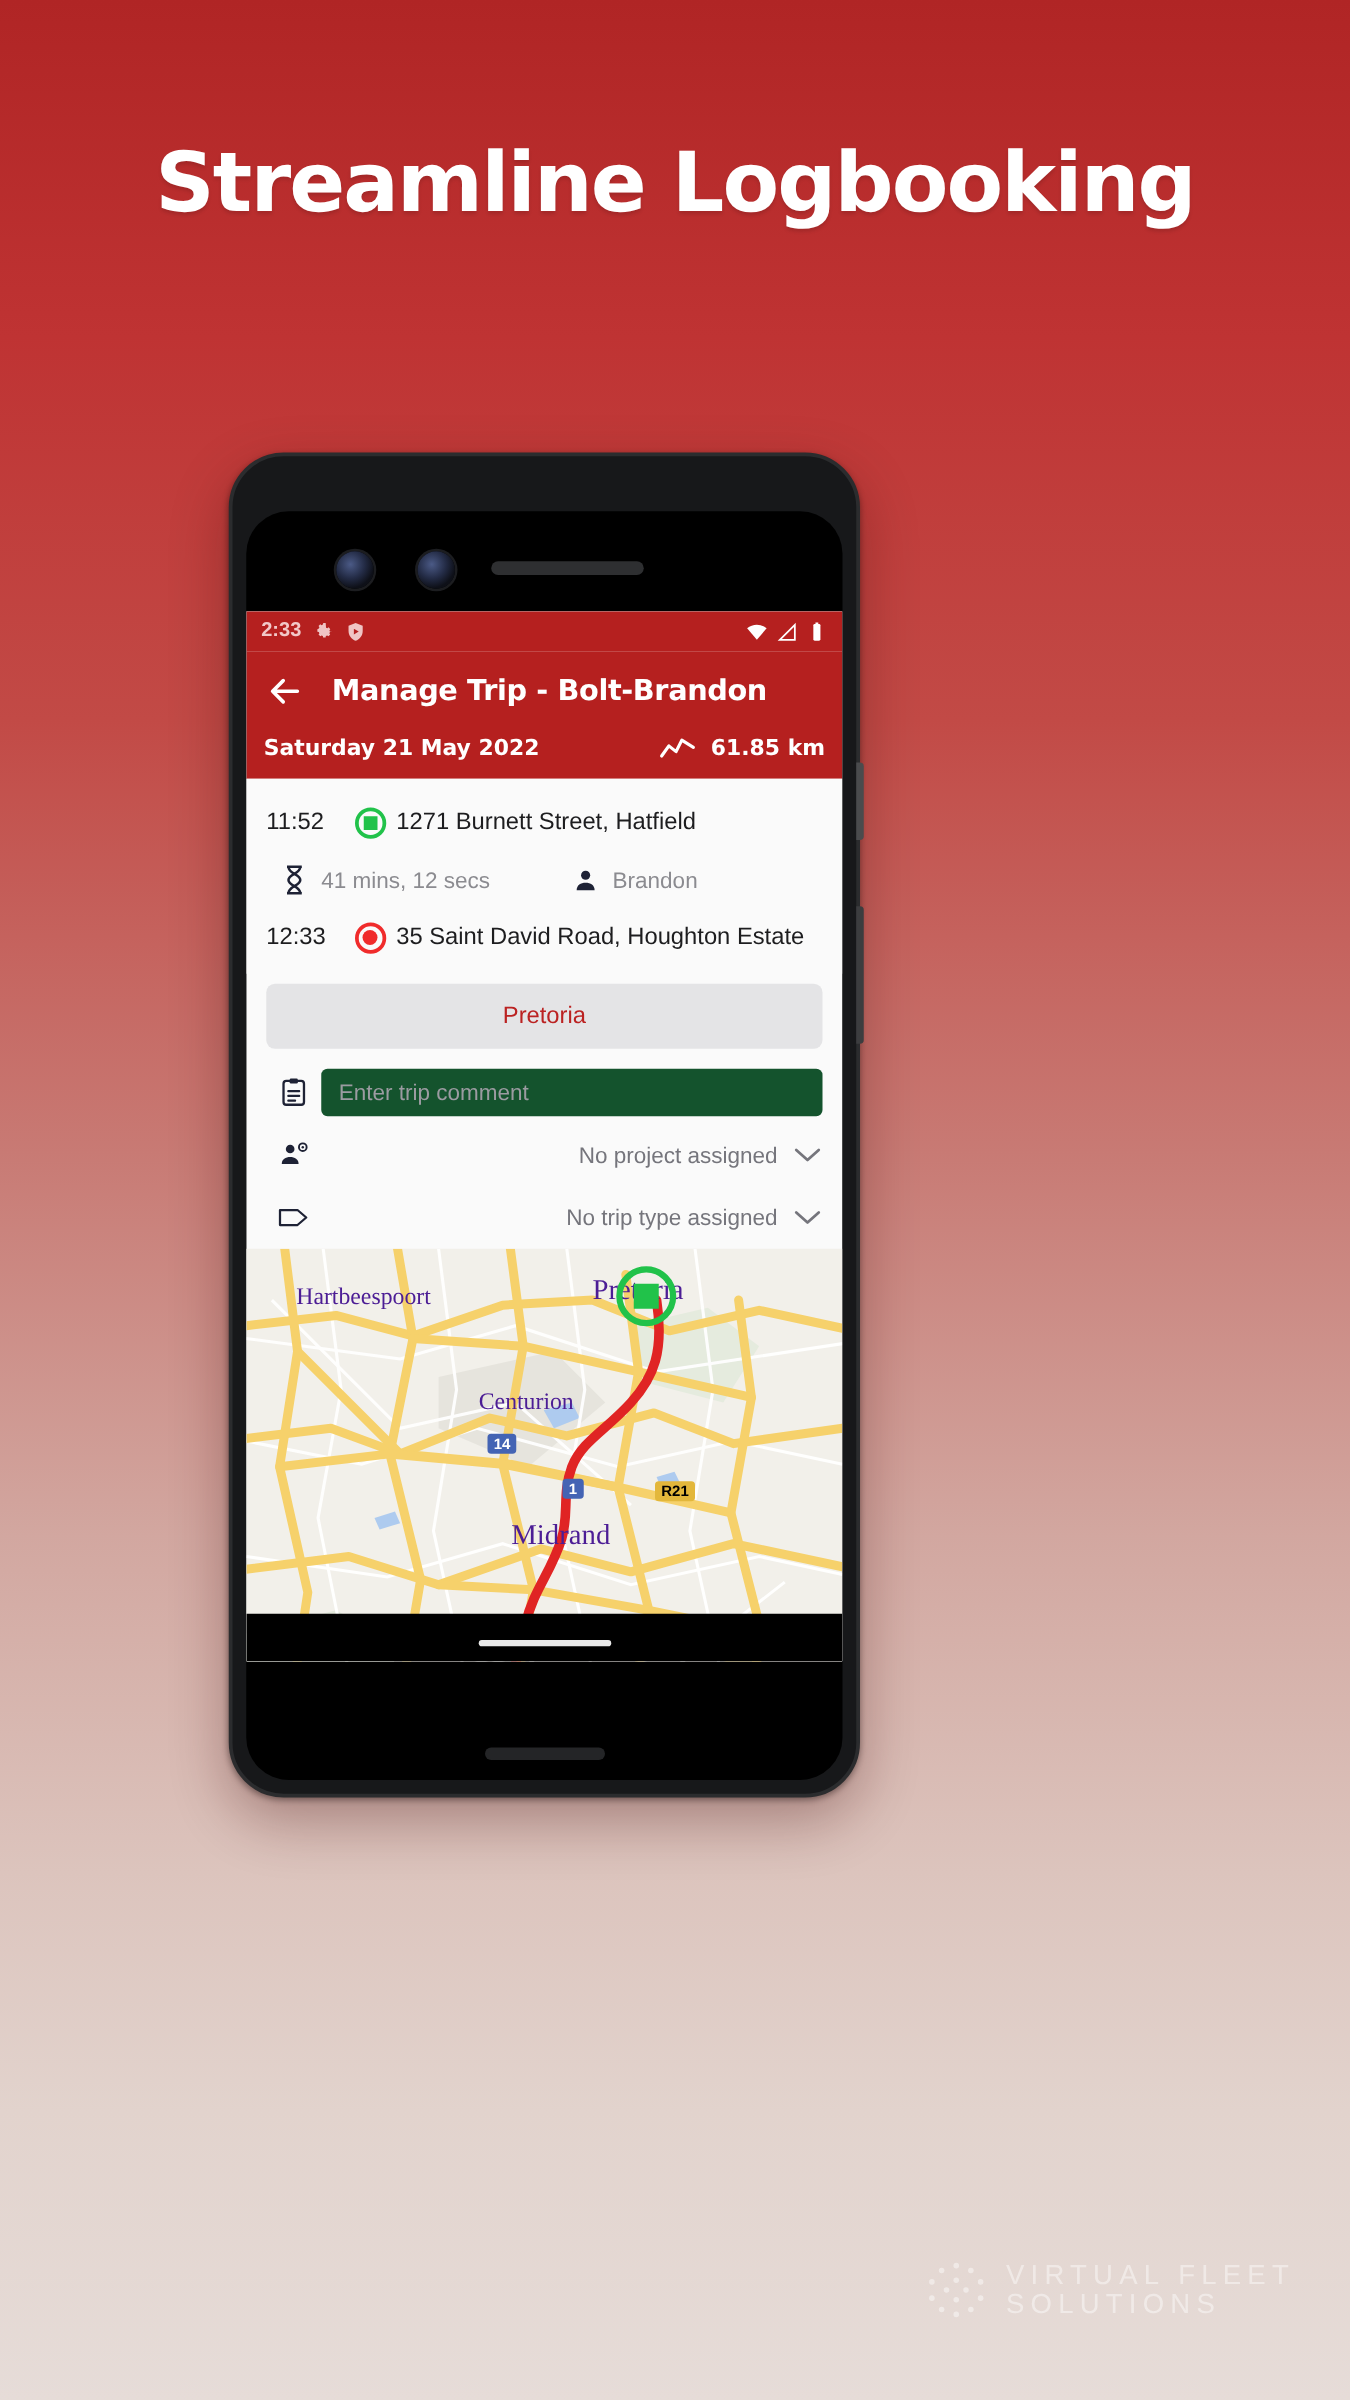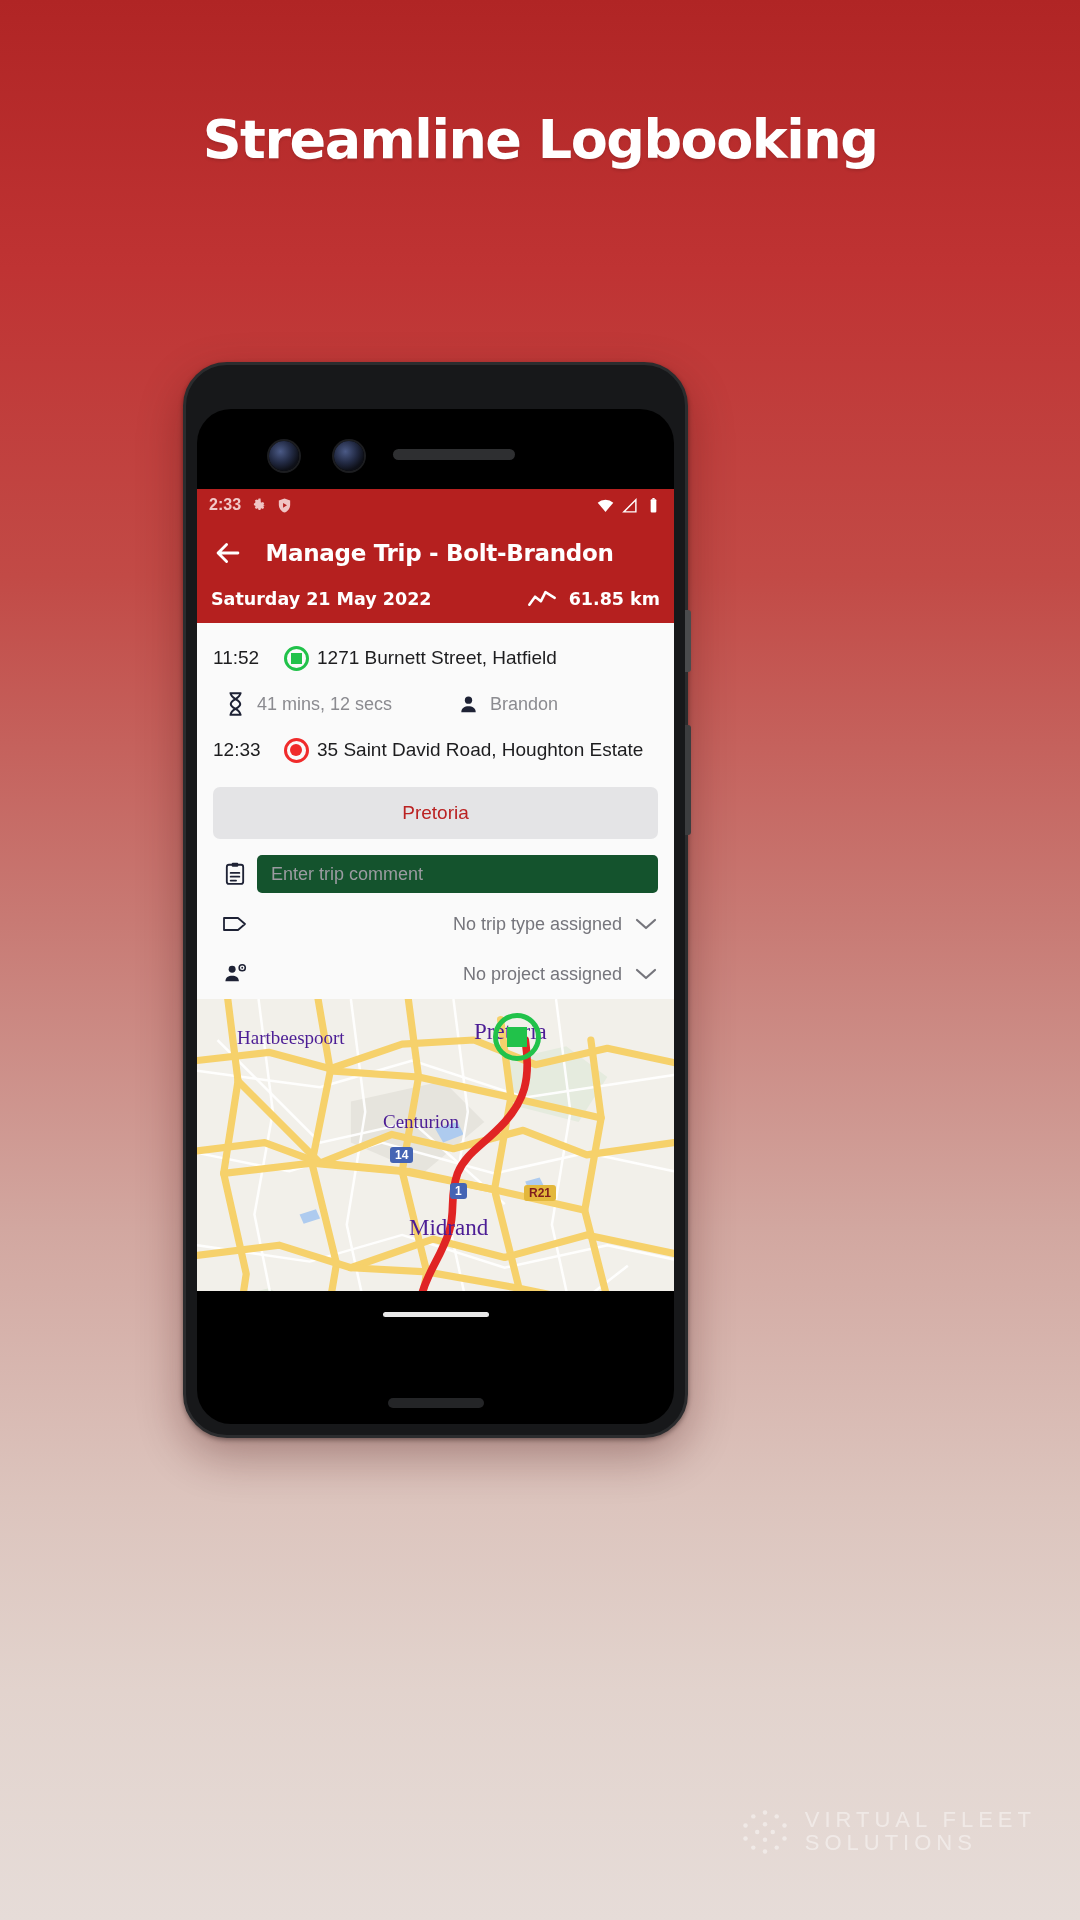--- a/index.html
+++ b/index.html
@@ -7,21 +7,21 @@
   body {
     font-family:"Liberation Sans", sans-serif;
     background:linear-gradient(180deg,#b02525 0%, #bf3333 14%, #c24a46 30%, #c87a74 48%, #d2a7a0 64%, #dcc4bd 78%, #e2d3cd 88%, #e6dcd8 100%);
     position:relative;
   }
 
   
   .headline {
     position:absolute; left:0; right:0; top:108px;
     text-align:center;
-    font-size:54px; font-weight:bold; color:#ffffff;
+    font-size:66px; font-weight:bold; color:#ffffff;
     letter-spacing:-1.5px;
     text-shadow:0 2px 3px rgba(0,0,0,.12);
     font-family:"DejaVu Sans", sans-serif;
   }
 
   
   .phone {
     position:absolute; left:183px; top:362px;
     width:505px; height:1076px;
     background:#17181a;
@@ -105,21 +105,21 @@
   .field-right span { color:#75757c; font-size:18px; }
 
   
   .map { position:relative; height:444px; background:#f1efe9; overflow:hidden; }
   .map svg { position:absolute; inset:0; }
   .label { position:absolute; font-size:19px; color:#4c1d95; font-family:Liberation Serif, serif; white-space:nowrap; }
   .label.big { font-size:23px; }
   .shield { position:absolute; color:#fff; font-size:12px; font-weight:bold;
             border-radius:3px; padding:2px 5px; line-height:1; }
   .shield.blue { background:#4464b4; }
-  .shield.gold { background:#e3b73b; color:#7f1d1d; }
+  .shield.gold { background:#e3b73b; color:#000000; }
   .pin-start { position:absolute; width:48px;height:48px;border-radius:50%;border:5px solid #21c24a;background:transparent;display:flex;align-items:center;justify-content:center; }
   .pin-start i { width:20px;height:20px;background:#21c24a;display:block; }
 
   .navbar { position:absolute; left:0;right:0;bottom:0; height:38px; background:#000; }
   .home-ind { position:absolute; left:50%; transform:translateX(-50%); bottom:12px; width:106px; height:5px; border-radius:3px; background:#e9e9e9; }
   .chin-speaker { position:absolute; left:50%; transform:translateX(-50%); bottom:16px; width:96px; height:10px; border-radius:6px; background:#242527; }
 
   
   .watermark { position:absolute; right:44px; bottom:62px; display:flex; align-items:center; gap:14px; opacity:.45; }
   .wm-logo { width:52px; height:52px; }
@@ -242,43 +242,43 @@
             <path stroke="#1e2235" stroke-width="1.6" stroke-linecap="round" d="M6 10h8M6 13.5h8M6 17h5"></path>
           </svg>
         </span>
         <div class="field-box">
           <span>Enter trip comment</span>
         </div>
       </div>
 
       <div class="field">
         <span class="field-icon">
-          <svg style="width:26px;height:20px" viewBox="0 0 26 18">
-            <path fill="none" stroke="#1e2235" stroke-width="1.8" stroke-linejoin="round" d="M2 3h14l7 6-7 6H2z"></path>
-          </svg>
-        </span>
-        <div class="field-right">
-          <span>No trip type assigned</span>
-          <svg style="width:24px;height:16px" viewBox="0 0 24 14">
-            <path fill="none" stroke="#75757c" stroke-width="2.2" stroke-linecap="round" stroke-linejoin="round" d="M3 3l9 8 9-8"></path>
-          </svg>
-        </div>
-      </div>
-
-      <div class="field">
-        <span class="field-icon">
           <svg style="width:25px;height:24px" viewBox="0 0 26 24">
             <circle cx="9.5" cy="7" r="3.6" fill="#1e2235"></circle>
             <path fill="#1e2235" d="M2.5 19.5c0-4 3.2-5.8 7-5.8s7 1.8 7 5.8z"></path>
             <circle cx="20" cy="5.5" r="3.2" fill="none" stroke="#1e2235" stroke-width="1.6"></circle>
             <circle cx="20" cy="5.5" r="1" fill="#1e2235"></circle>
           </svg>
         </span>
         <div class="field-right">
           <span>No project assigned</span>
+          <svg style="width:24px;height:16px" viewBox="0 0 24 14">
+            <path fill="none" stroke="#75757c" stroke-width="2.2" stroke-linecap="round" stroke-linejoin="round" d="M3 3l9 8 9-8"></path>
+          </svg>
+        </div>
+      </div>
+
+      <div class="field">
+        <span class="field-icon">
+          <svg style="width:26px;height:20px" viewBox="0 0 26 18">
+            <path fill="none" stroke="#1e2235" stroke-width="1.8" stroke-linejoin="round" d="M2 3h14l7 6-7 6H2z"></path>
+          </svg>
+        </span>
+        <div class="field-right">
+          <span>No trip type assigned</span>
           <svg style="width:24px;height:16px" viewBox="0 0 24 14">
             <path fill="none" stroke="#75757c" stroke-width="2.2" stroke-linecap="round" stroke-linejoin="round" d="M3 3l9 8 9-8"></path>
           </svg>
         </div>
       </div>
 
       <div class="map">
         <svg viewBox="0 0 465 444" preserveAspectRatio="none">
           <rect width="465" height="444" fill="#f2f0ea"></rect>
 

